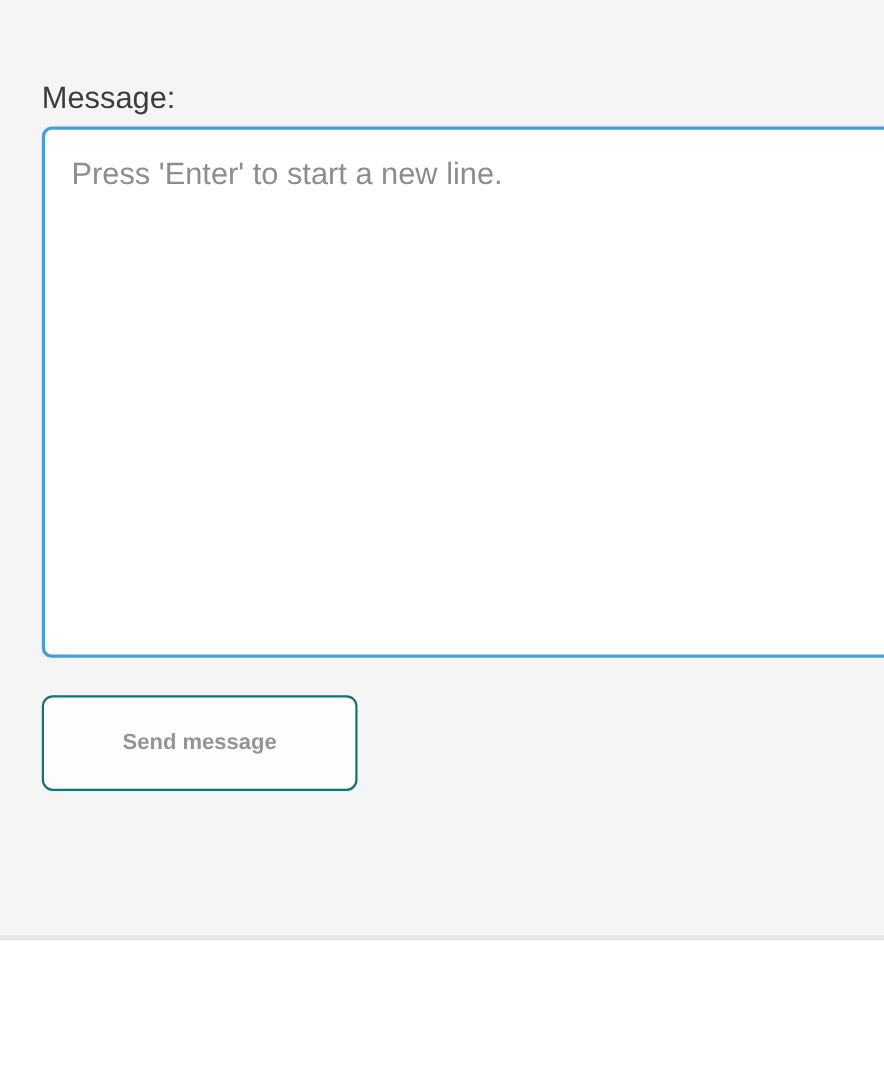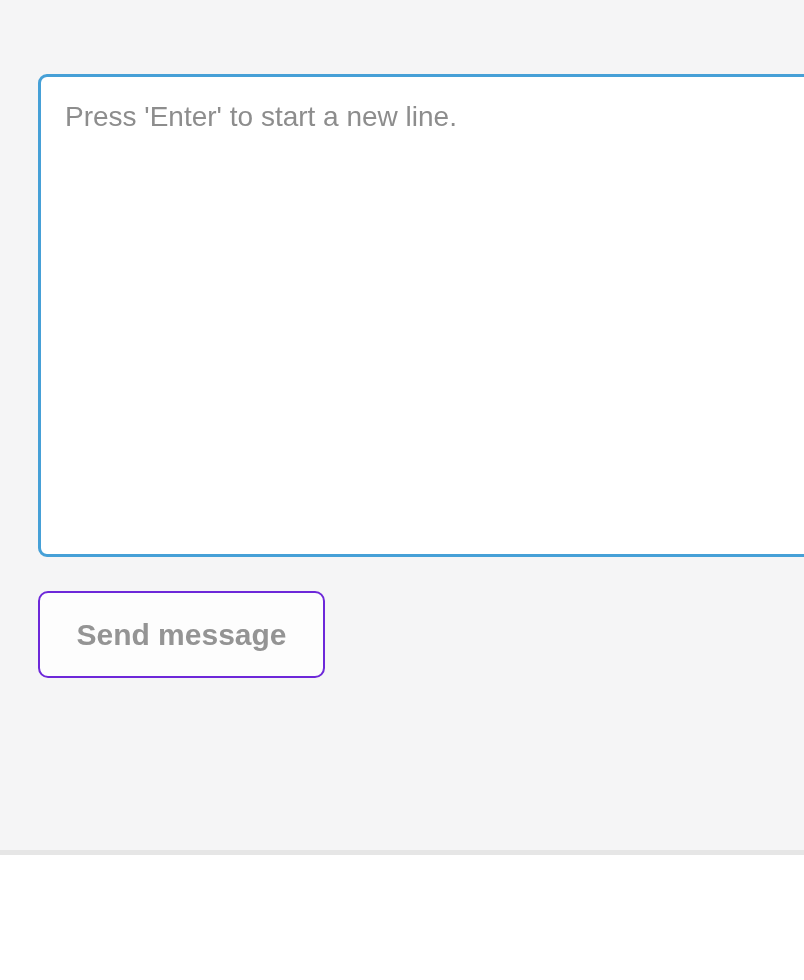--- a/index.html
+++ b/index.html
@@ -55,34 +55,35 @@
   .message-textarea::placeholder {
     color: #8d8d8d;
     opacity: 1;
   }
   .send-button {
     display: block;
     margin-top: 34px;
     width: 287px;
     height: 87px;
     background: #fdfdfd;
-    border: 2px solid #6d28d9;
+    border: 2px solid #0f766e;
     border-radius: 10px;
     font-family: "Liberation Sans", "DejaVu Sans", sans-serif;
-    font-size: 30px;
+    font-size: 20px;
     font-weight: 700;
     color: #949494;
     text-align: center;
     cursor: pointer;
   }
 </style>
 </head>
 <body>
 
 <div class="panel">
+  <label class="message-label">Message:</label>
 
   <textarea class="message-textarea" spellcheck="false" placeholder="Press 'Enter' to start a new line." style=""></textarea>
 
   <button class="send-button">Send message</button>
 </div>
 
 <div class="divider"></div>
 <div class="lower-section"></div>
 
 </body></html>

